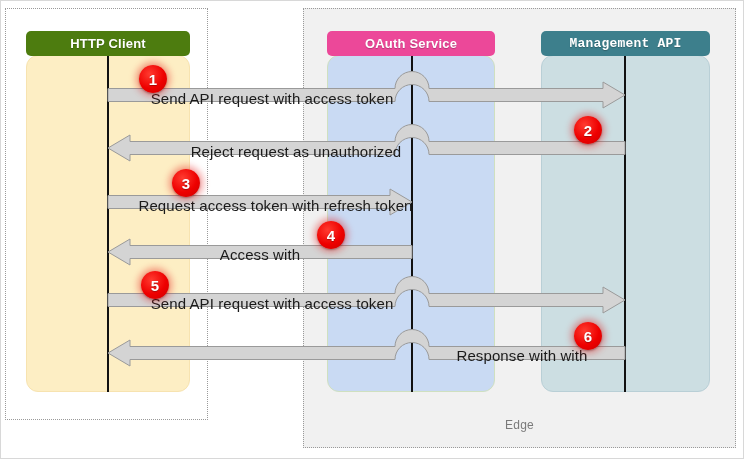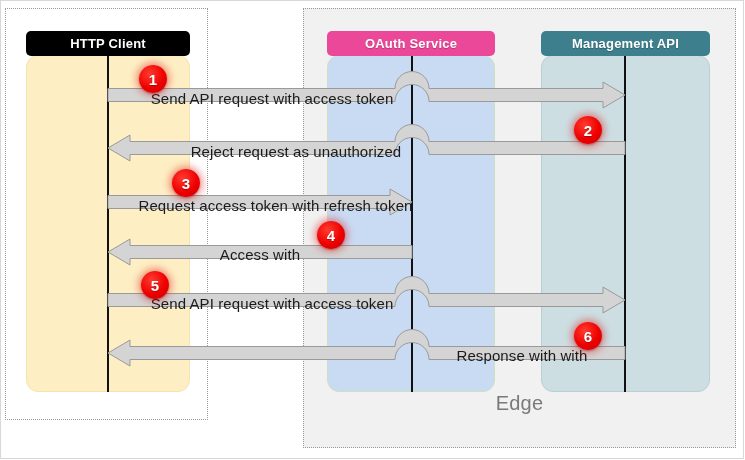--- a/index.html
+++ b/index.html
@@ -11,42 +11,42 @@
     position:relative;
   }
   #stage{position:absolute;left:0;top:0;width:745px;height:460px;}
   .outer-border{position:absolute;left:0;top:0;width:744px;height:459px;border:1px solid #d8d8d8;box-sizing:border-box;}
 
   
   .region{position:absolute;border:1px dotted #9a9a9a;box-sizing:border-box;}
   .region-client{left:5px;top:8px;width:203px;height:412px;background:transparent;}
   .region-edge{left:303px;top:8px;width:433px;height:440px;background:#f1f1f1;}
   .edge-label{
-    position:absolute;left:303px;top:392px;width:433px;
-    text-align:center;font-size:20px;color:#7a7a7a;
+    position:absolute;left:303px;top:418px;width:433px;
+    text-align:center;font-size:12px;color:#7a7a7a;
     letter-spacing:.2px;
   }
 
   
   .body-box{position:absolute;border-radius:12px;box-sizing:border-box;}
   .body-client{left:26px;top:55px;width:164px;height:337px;background:#fdeec4;border:1px solid #f7e3b0;}
   .body-oauth{left:327px;top:55px;width:168px;height:337px;background:#c9daf3;border:1px solid #cfe0c0;}
   .body-mgmt{left:541px;top:55px;width:169px;height:337px;background:#ccdee2;border:1px solid #b9cfd6;}
 
   
   .hdr{
     position:absolute;height:25px;border-radius:5px;
     color:#ffffff;font-weight:bold;font-size:13px;
     display:flex;align-items:center;justify-content:center;
     box-sizing:border-box;letter-spacing:.2px;
     text-shadow:0 1px 1px rgba(0,0,0,.25);
   }
-  .hdr-client{left:26px;top:31px;width:164px;background:#000000;}
+  .hdr-client{left:26px;top:31px;width:164px;background:#4d7c0f;}
   .hdr-oauth{left:327px;top:31px;width:168px;background:#ec4899;}
-  .hdr-mgmt{left:541px;top:31px;width:169px;background:#3d7f8c;}
+  .hdr-mgmt{left:541px;top:31px;width:169px;background:#3d7f8c;font-family:Liberation Mono, monospace;}
 
   
   .lifeline{position:absolute;width:2px;background:#111111;top:55px;height:337px;}
   .ll-client{left:107px;}
   .ll-oauth{left:411px;}
   .ll-mgmt{left:624px;}
 
   
   #msg-layer{position:absolute;left:0;top:0;width:745px;height:460px;}
 

